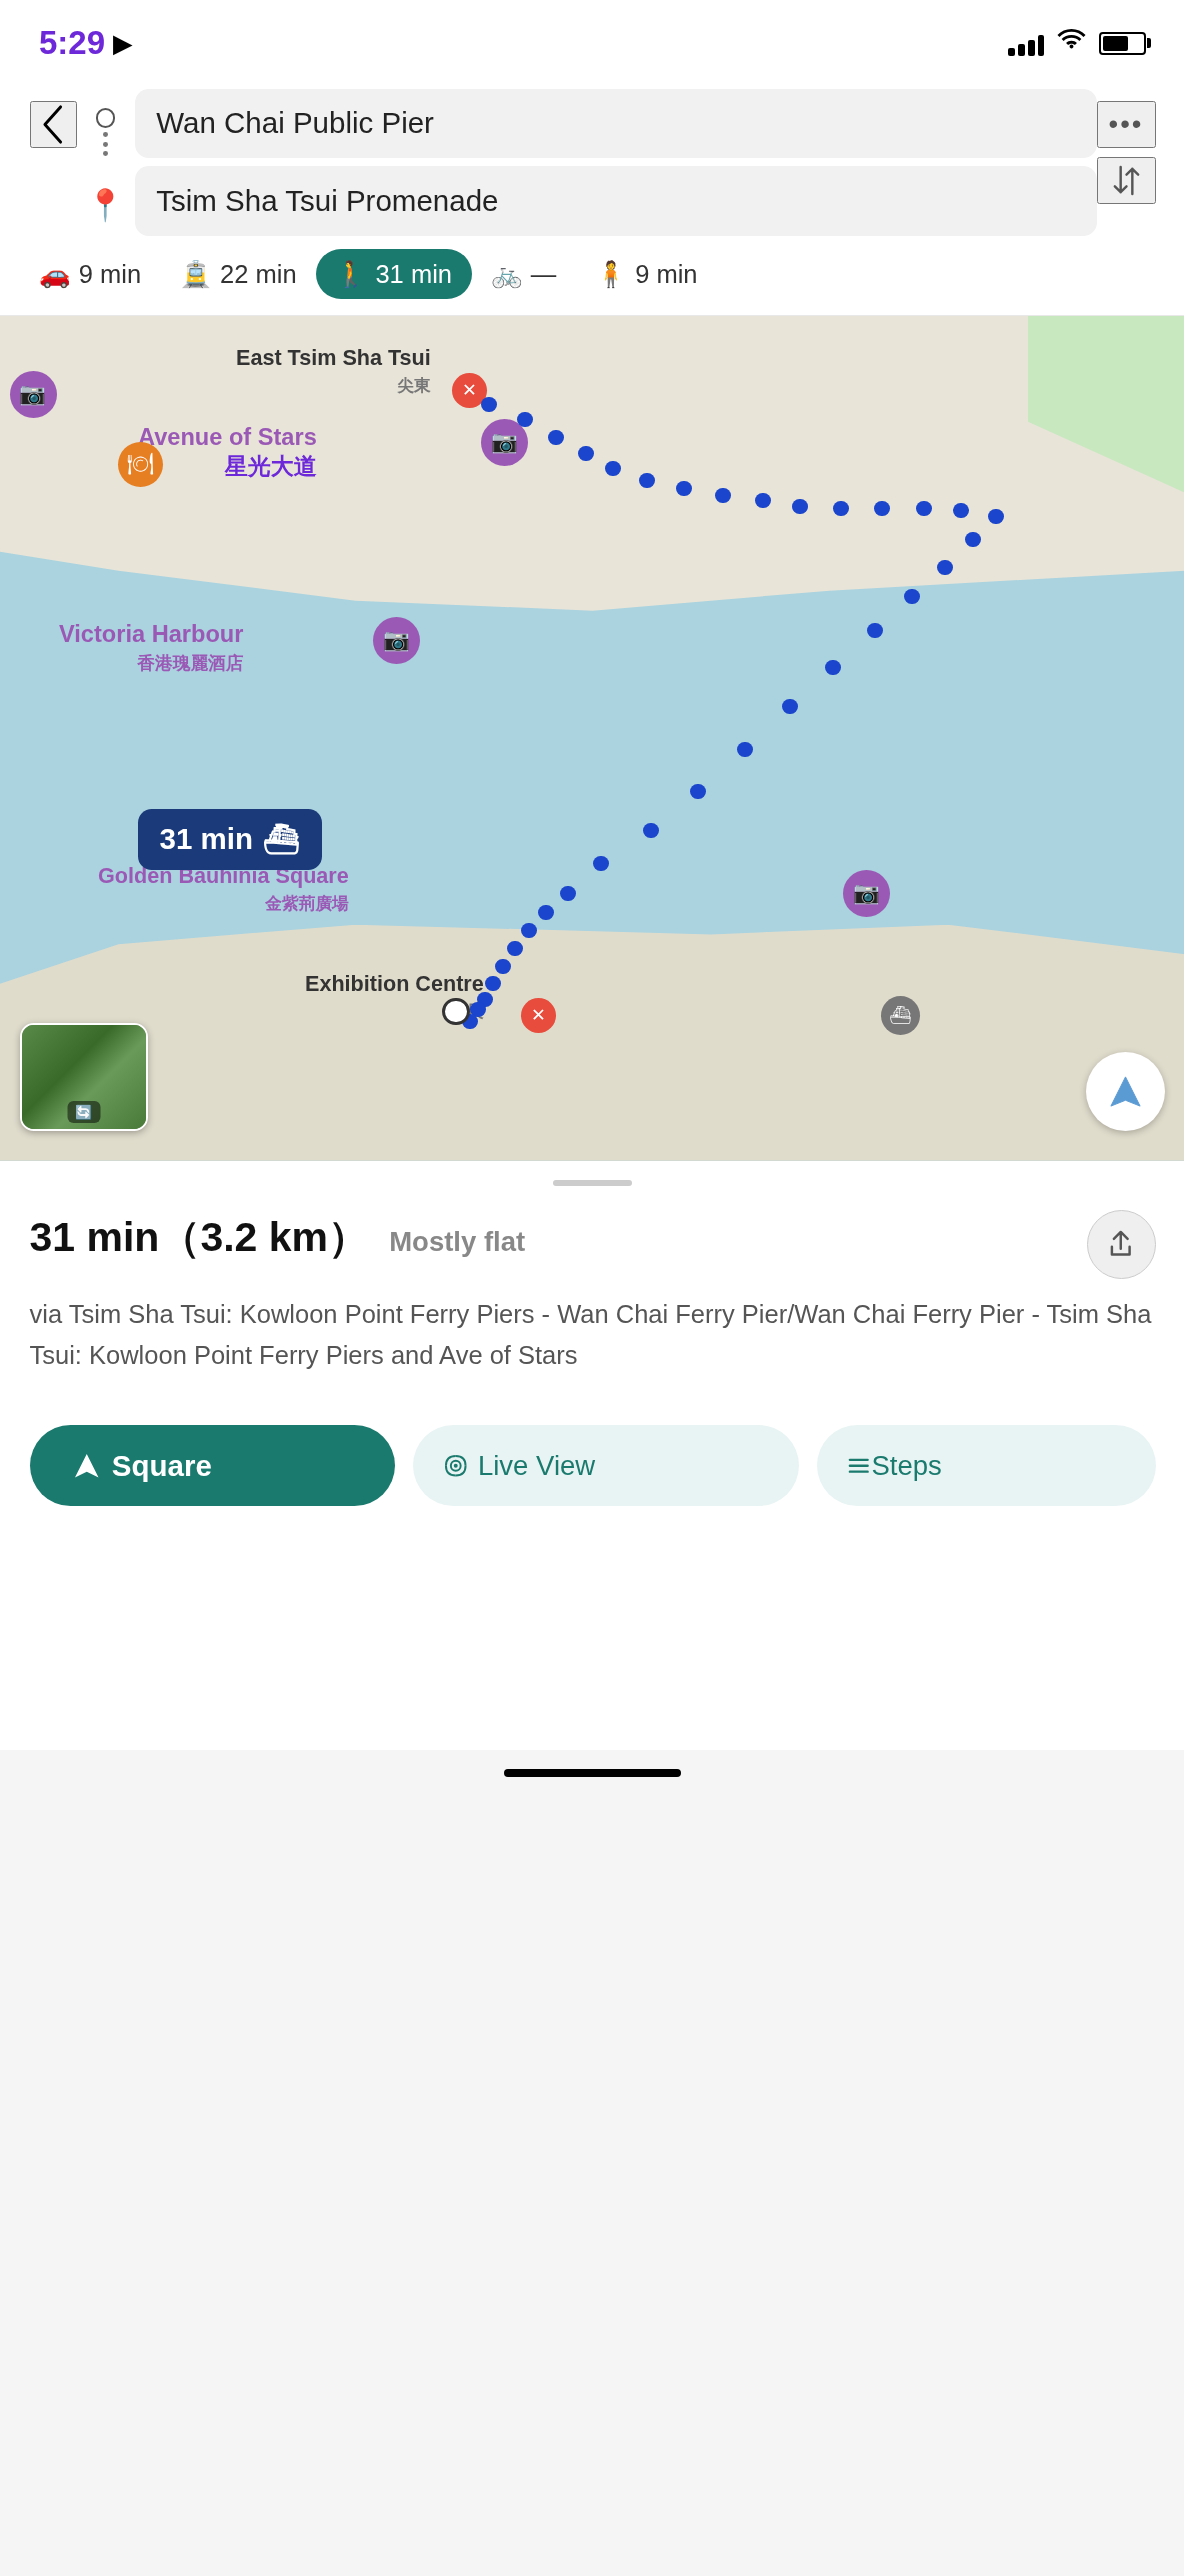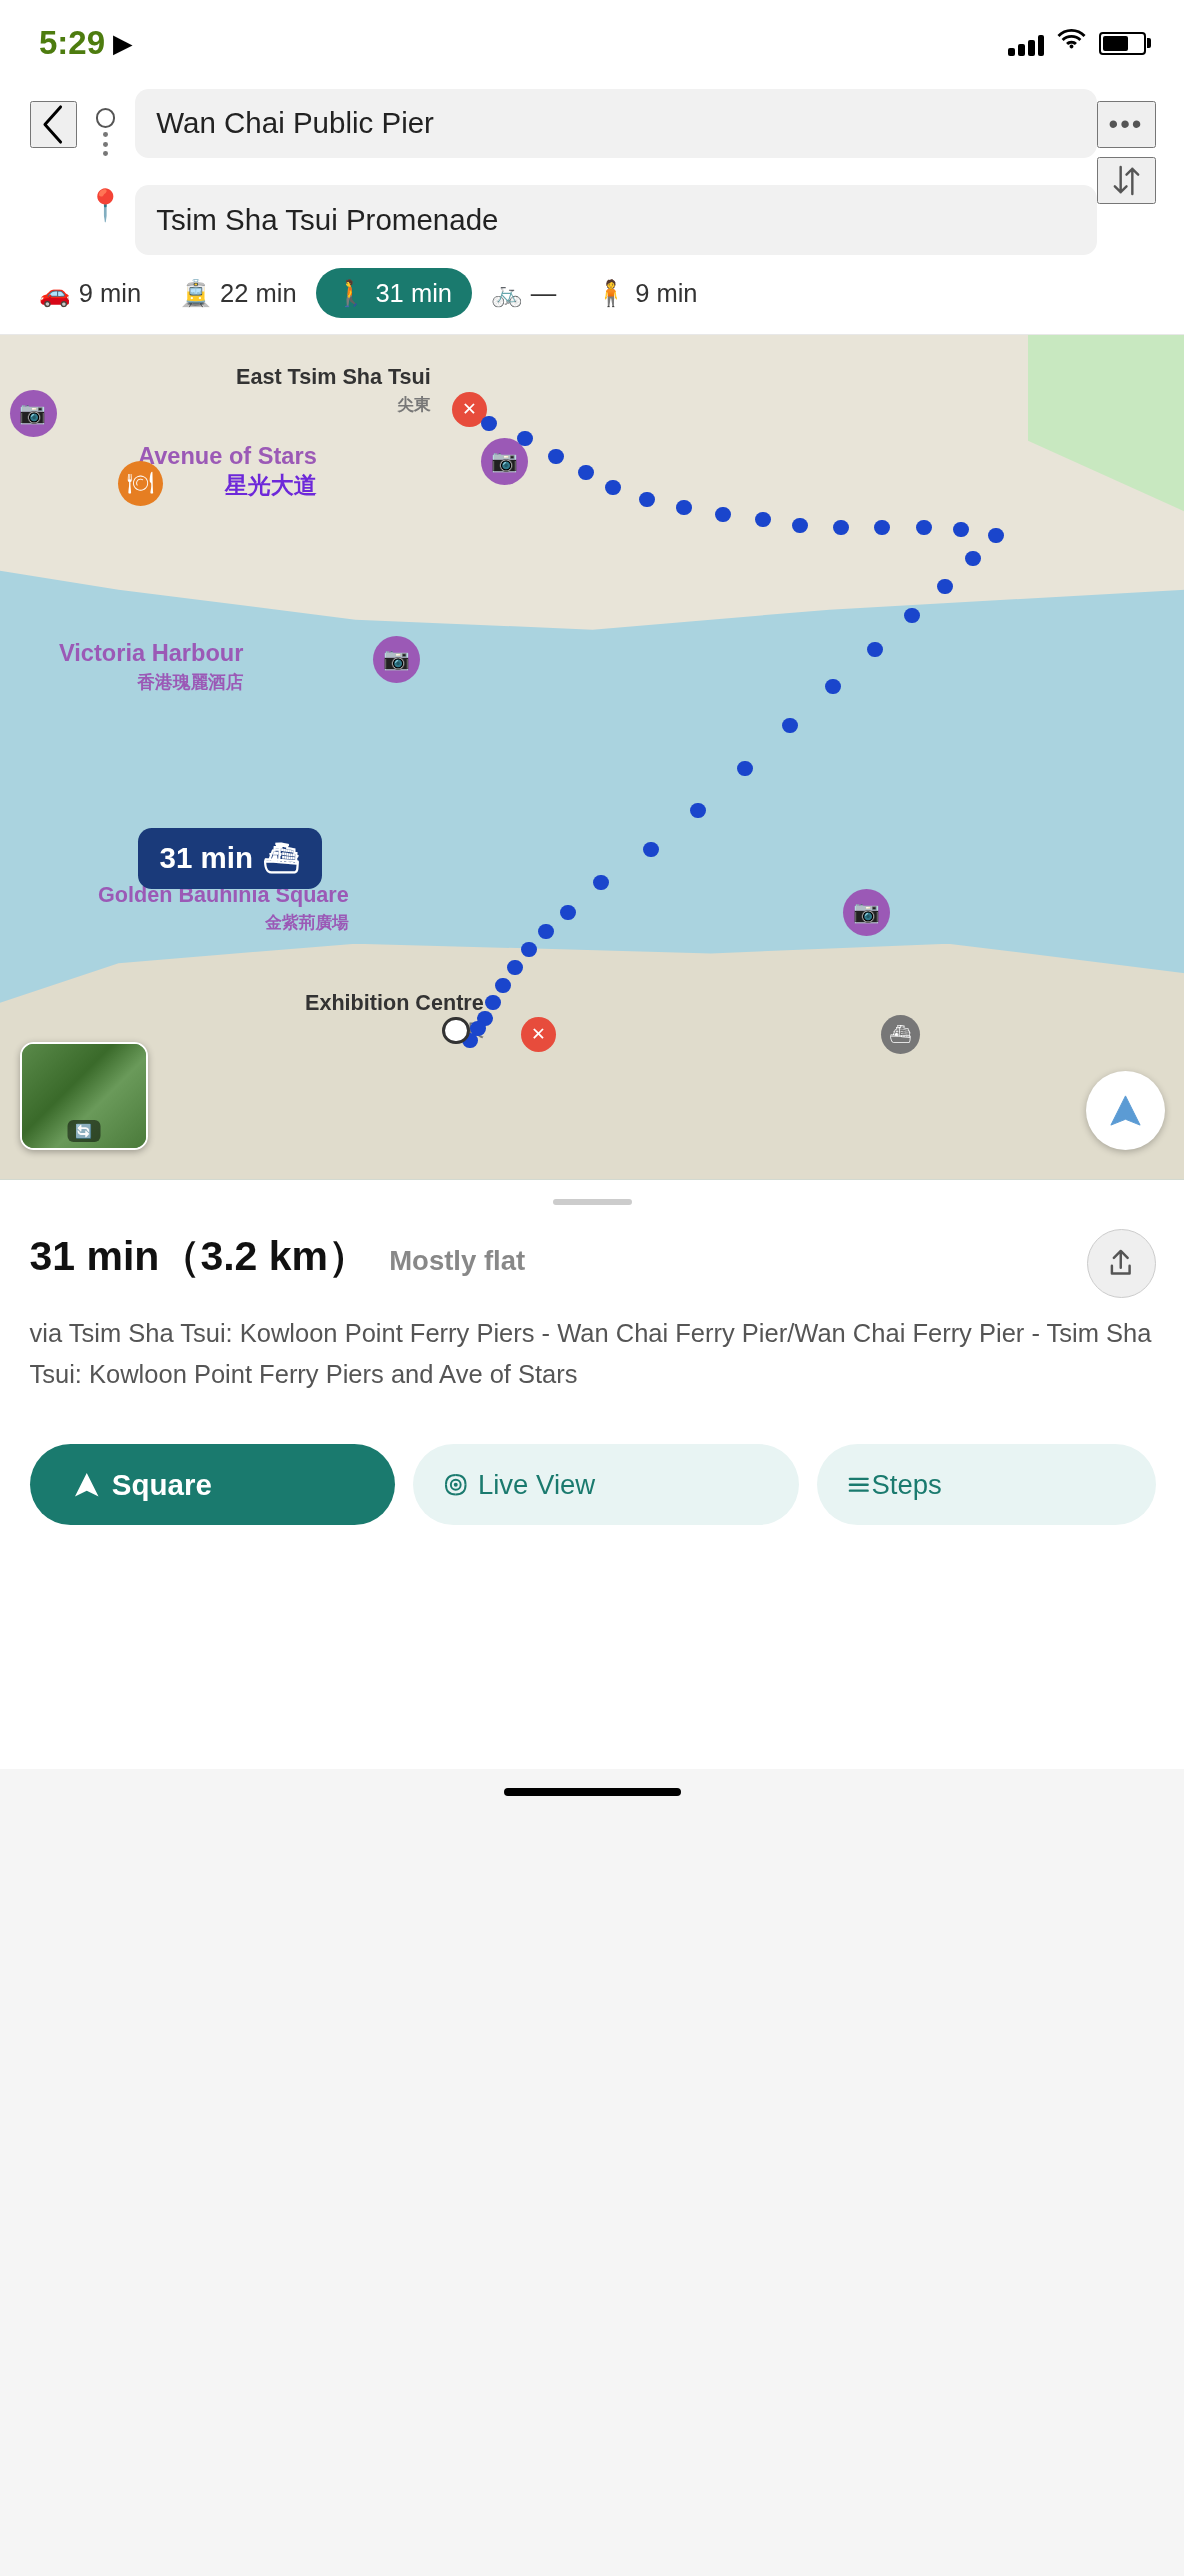--- a/index.html
+++ b/index.html
@@ -17,21 +17,21 @@
       background: #fff;
       display: flex;
       justify-content: space-between;
       align-items: center;
       padding: 17.7px 39px 9.8px 39px;
       height: 79px;
     }
     .status-time {
       font-size: 33px;
       font-weight: 600;
-      color: #4d7c0f;
+      color: #6d28d9;
     }
     .status-icons {
       display: flex;
       align-items: center;
       gap: 11.8px;
     }
     .signal-bars {
       display: flex;
       align-items: flex-end;
       gap: 2.9px;
@@ -85,21 +85,21 @@
       display: flex;
       align-items: center;
       justify-content: center;
       cursor: pointer;
       flex-shrink: 0;
     }
     .inputs-col {
       flex: 1;
       display: flex;
       flex-direction: column;
-      gap: 27px;
+      gap: 8px;
       justify-content: flex-end;
     }
     .search-input-box {
       background: #f1f1f1;
       border-radius: 13.8px;
       padding: 17.7px 21.6px;
       font-size: 29.5px;
       color: #222;
       border: none;
       outline: none;

